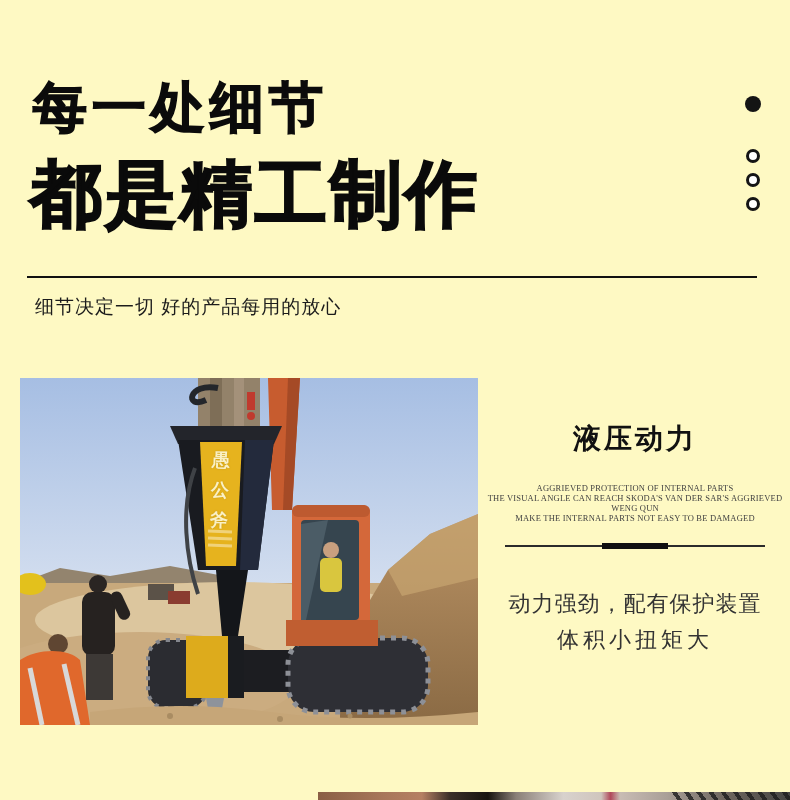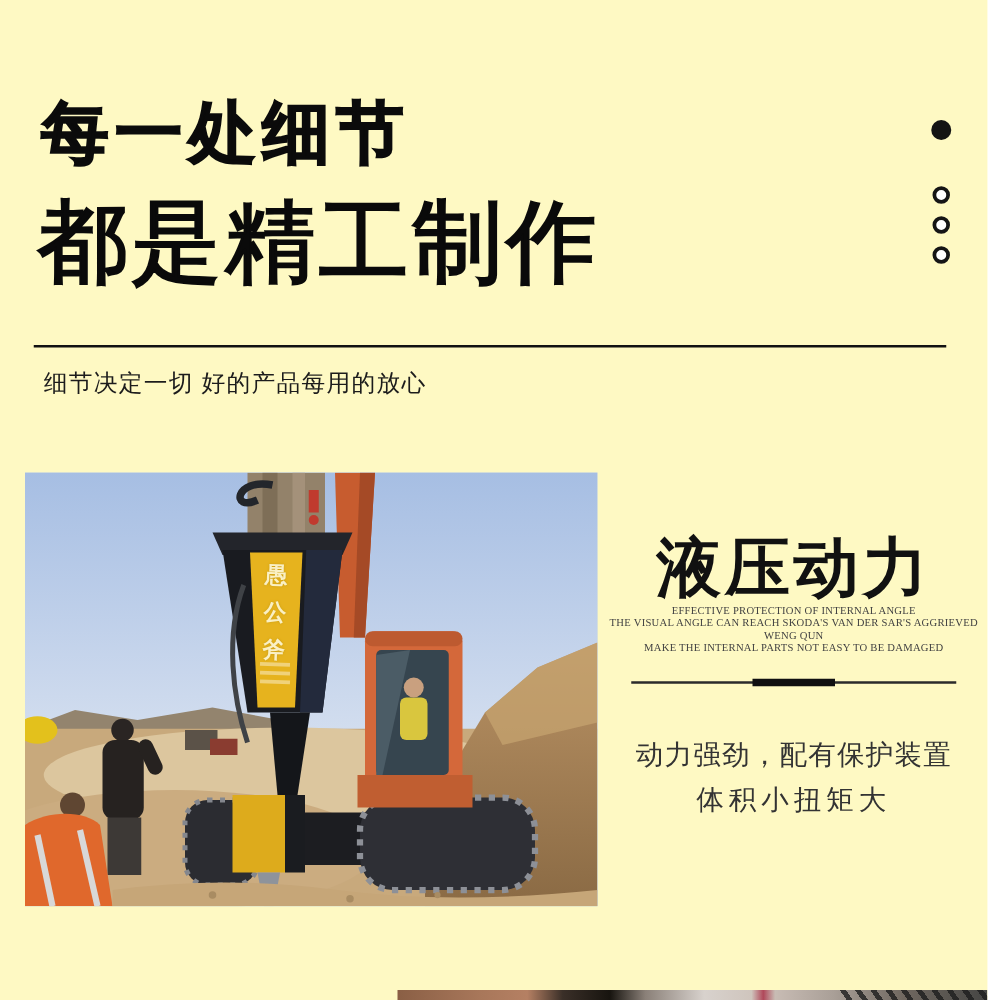--- a/index.html
+++ b/index.html
@@ -8,21 +8,21 @@
     font-family:"Liberation Sans",sans-serif;
   }
   
   .title1{
     position:absolute;left:33px;top:80px;font-size:54px;line-height:1.0;
     font-weight:900;color:#0b0b0b;letter-spacing:5px;white-space:nowrap;
     -webkit-text-stroke:1.5px #0b0b0b;
   }
   .title2{
     position:absolute;left:30px;top:158px;font-size:72px;line-height:1.0;
-    font-weight:400;color:#0a0a0a;letter-spacing:3px;white-space:nowrap;
+    font-weight:700;color:#0a0a0a;letter-spacing:3px;white-space:nowrap;
     -webkit-text-stroke:2px #0a0a0a;
   }
   
   .decor-dot{
     position:absolute;left:745px;top:96px;width:16px;height:16px;border-radius:50%;
     background:#141414;
   }
   .ring{
     position:absolute;left:746px;width:14px;height:14px;border-radius:50%;
     border:3px solid #151515;background:#ffffff;box-sizing:border-box;
@@ -45,21 +45,21 @@
   .brand-panel-text{
     position:absolute;left:181px;top:70px;width:38px;display:flex;flex-direction:column;
     align-items:center;gap:6px;transform:rotate(2deg);
     font-weight:700;font-size:18px;color:#faf0c4;text-shadow:0 0 2px #c79a12;
   }
   .panel-smallmarks{position:absolute;left:188px;top:152px;width:24px;}
   .panel-smallmarks div{height:3px;background:#f0d27a;margin-bottom:4px;transform:rotate(2deg);}
   
   .feature-heading{
     position:absolute;left:505px;top:420px;width:260px;text-align:center;
-    font-size:52px;font-weight:600;color:#111111;letter-spacing:3px;white-space:nowrap;
+    font-size:28px;font-weight:600;color:#111111;letter-spacing:3px;white-space:nowrap;
   }
   .feature-desc{
     position:absolute;left:480px;top:483px;width:310px;text-align:center;
     font-family:"Liberation Serif",serif;font-size:8.5px;line-height:10px;color:#424242;
     letter-spacing:0.2px;
   }
   .feature-divider{
     position:absolute;left:505px;top:543px;width:260px;height:6px;
   }
   .feature-divider .thin{
@@ -189,21 +189,21 @@
     </div>
     <div class="panel-smallmarks">
       <div></div>
         <div></div>
         <div></div>
     </div>
   </div>
 
   <div class="feature-heading">液压动力</div>
   <div class="feature-desc">
-    <div>EFFECTIVE PROTECTION OF INTERNAL ANGLE</div>
+    <div>AGGRIEVED PROTECTION OF INTERNAL PARTS</div>
     <div>THE VISUAL ANGLE CAN REACH SKODA'S VAN DER SAR'S AGGRIEVED WENG QUN</div>
     <div>MAKE THE INTERNAL PARTS NOT EASY TO BE DAMAGED</div>
   </div>
   <div class="feature-divider">
     <div class="thin"></div>
     <div class="thick"></div>
   </div>
   <div class="point1">动力强劲，配有保护装置</div>
   <div class="point2">体积小扭矩大</div>
 

